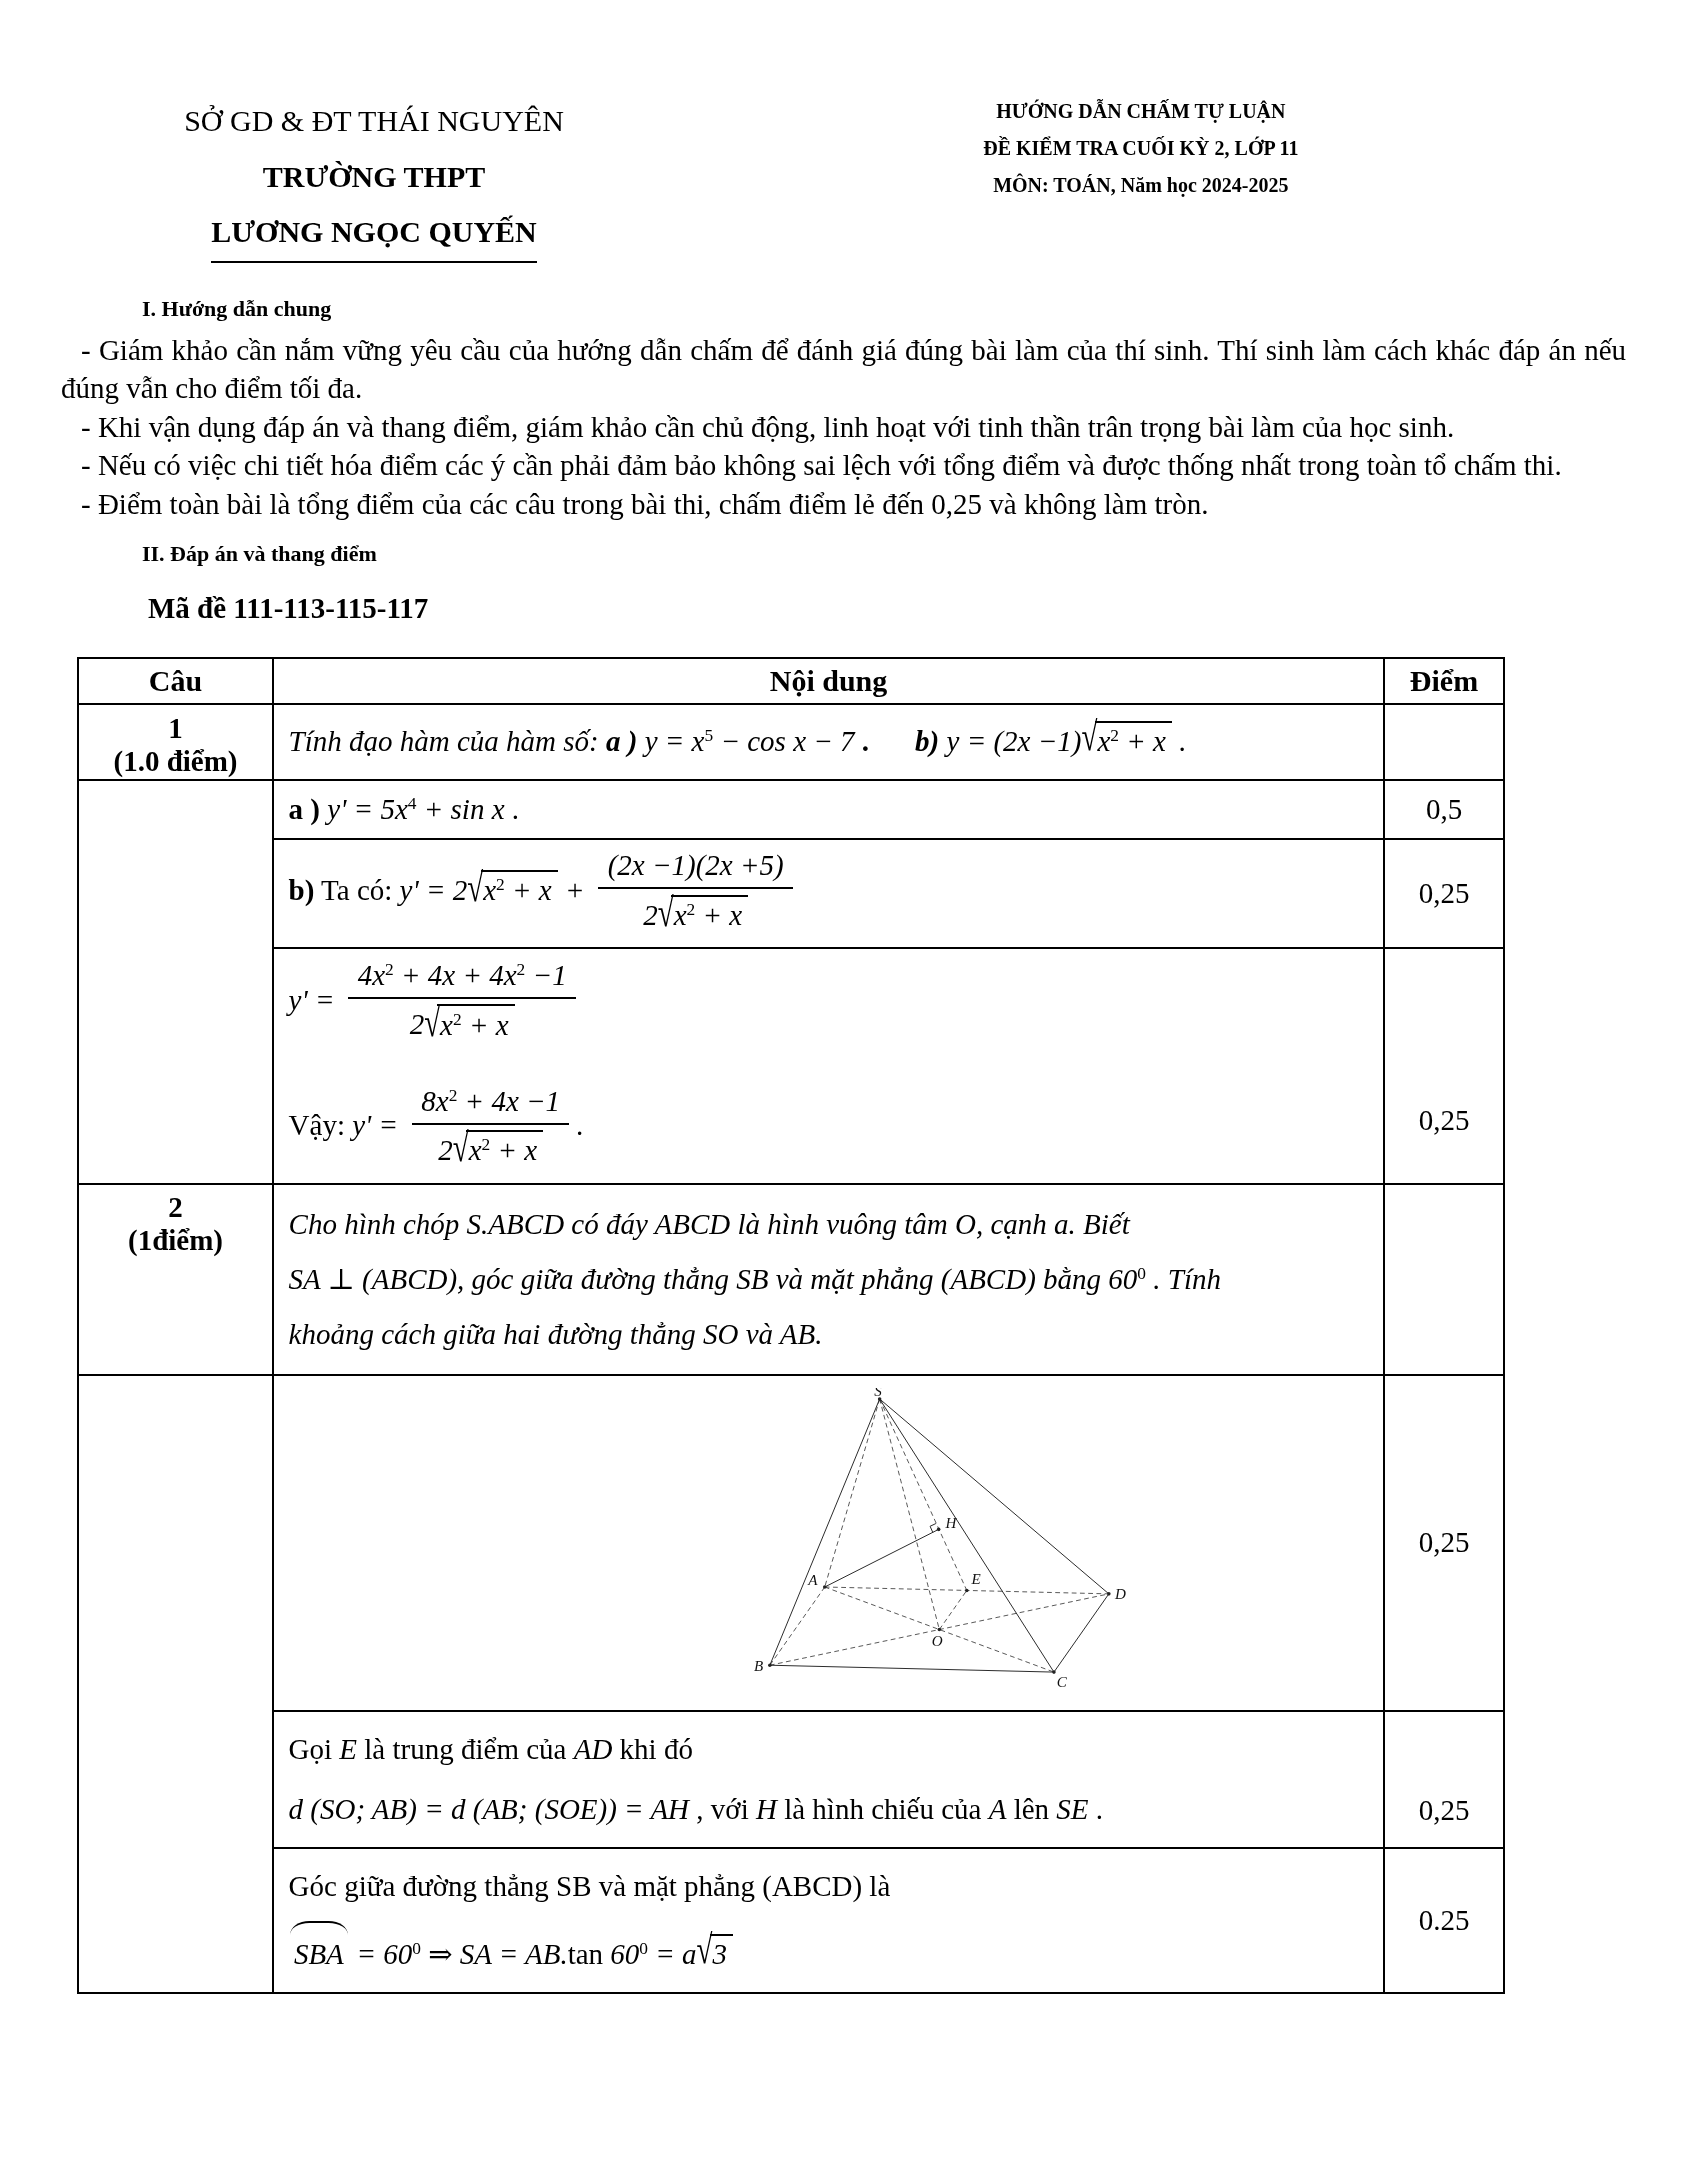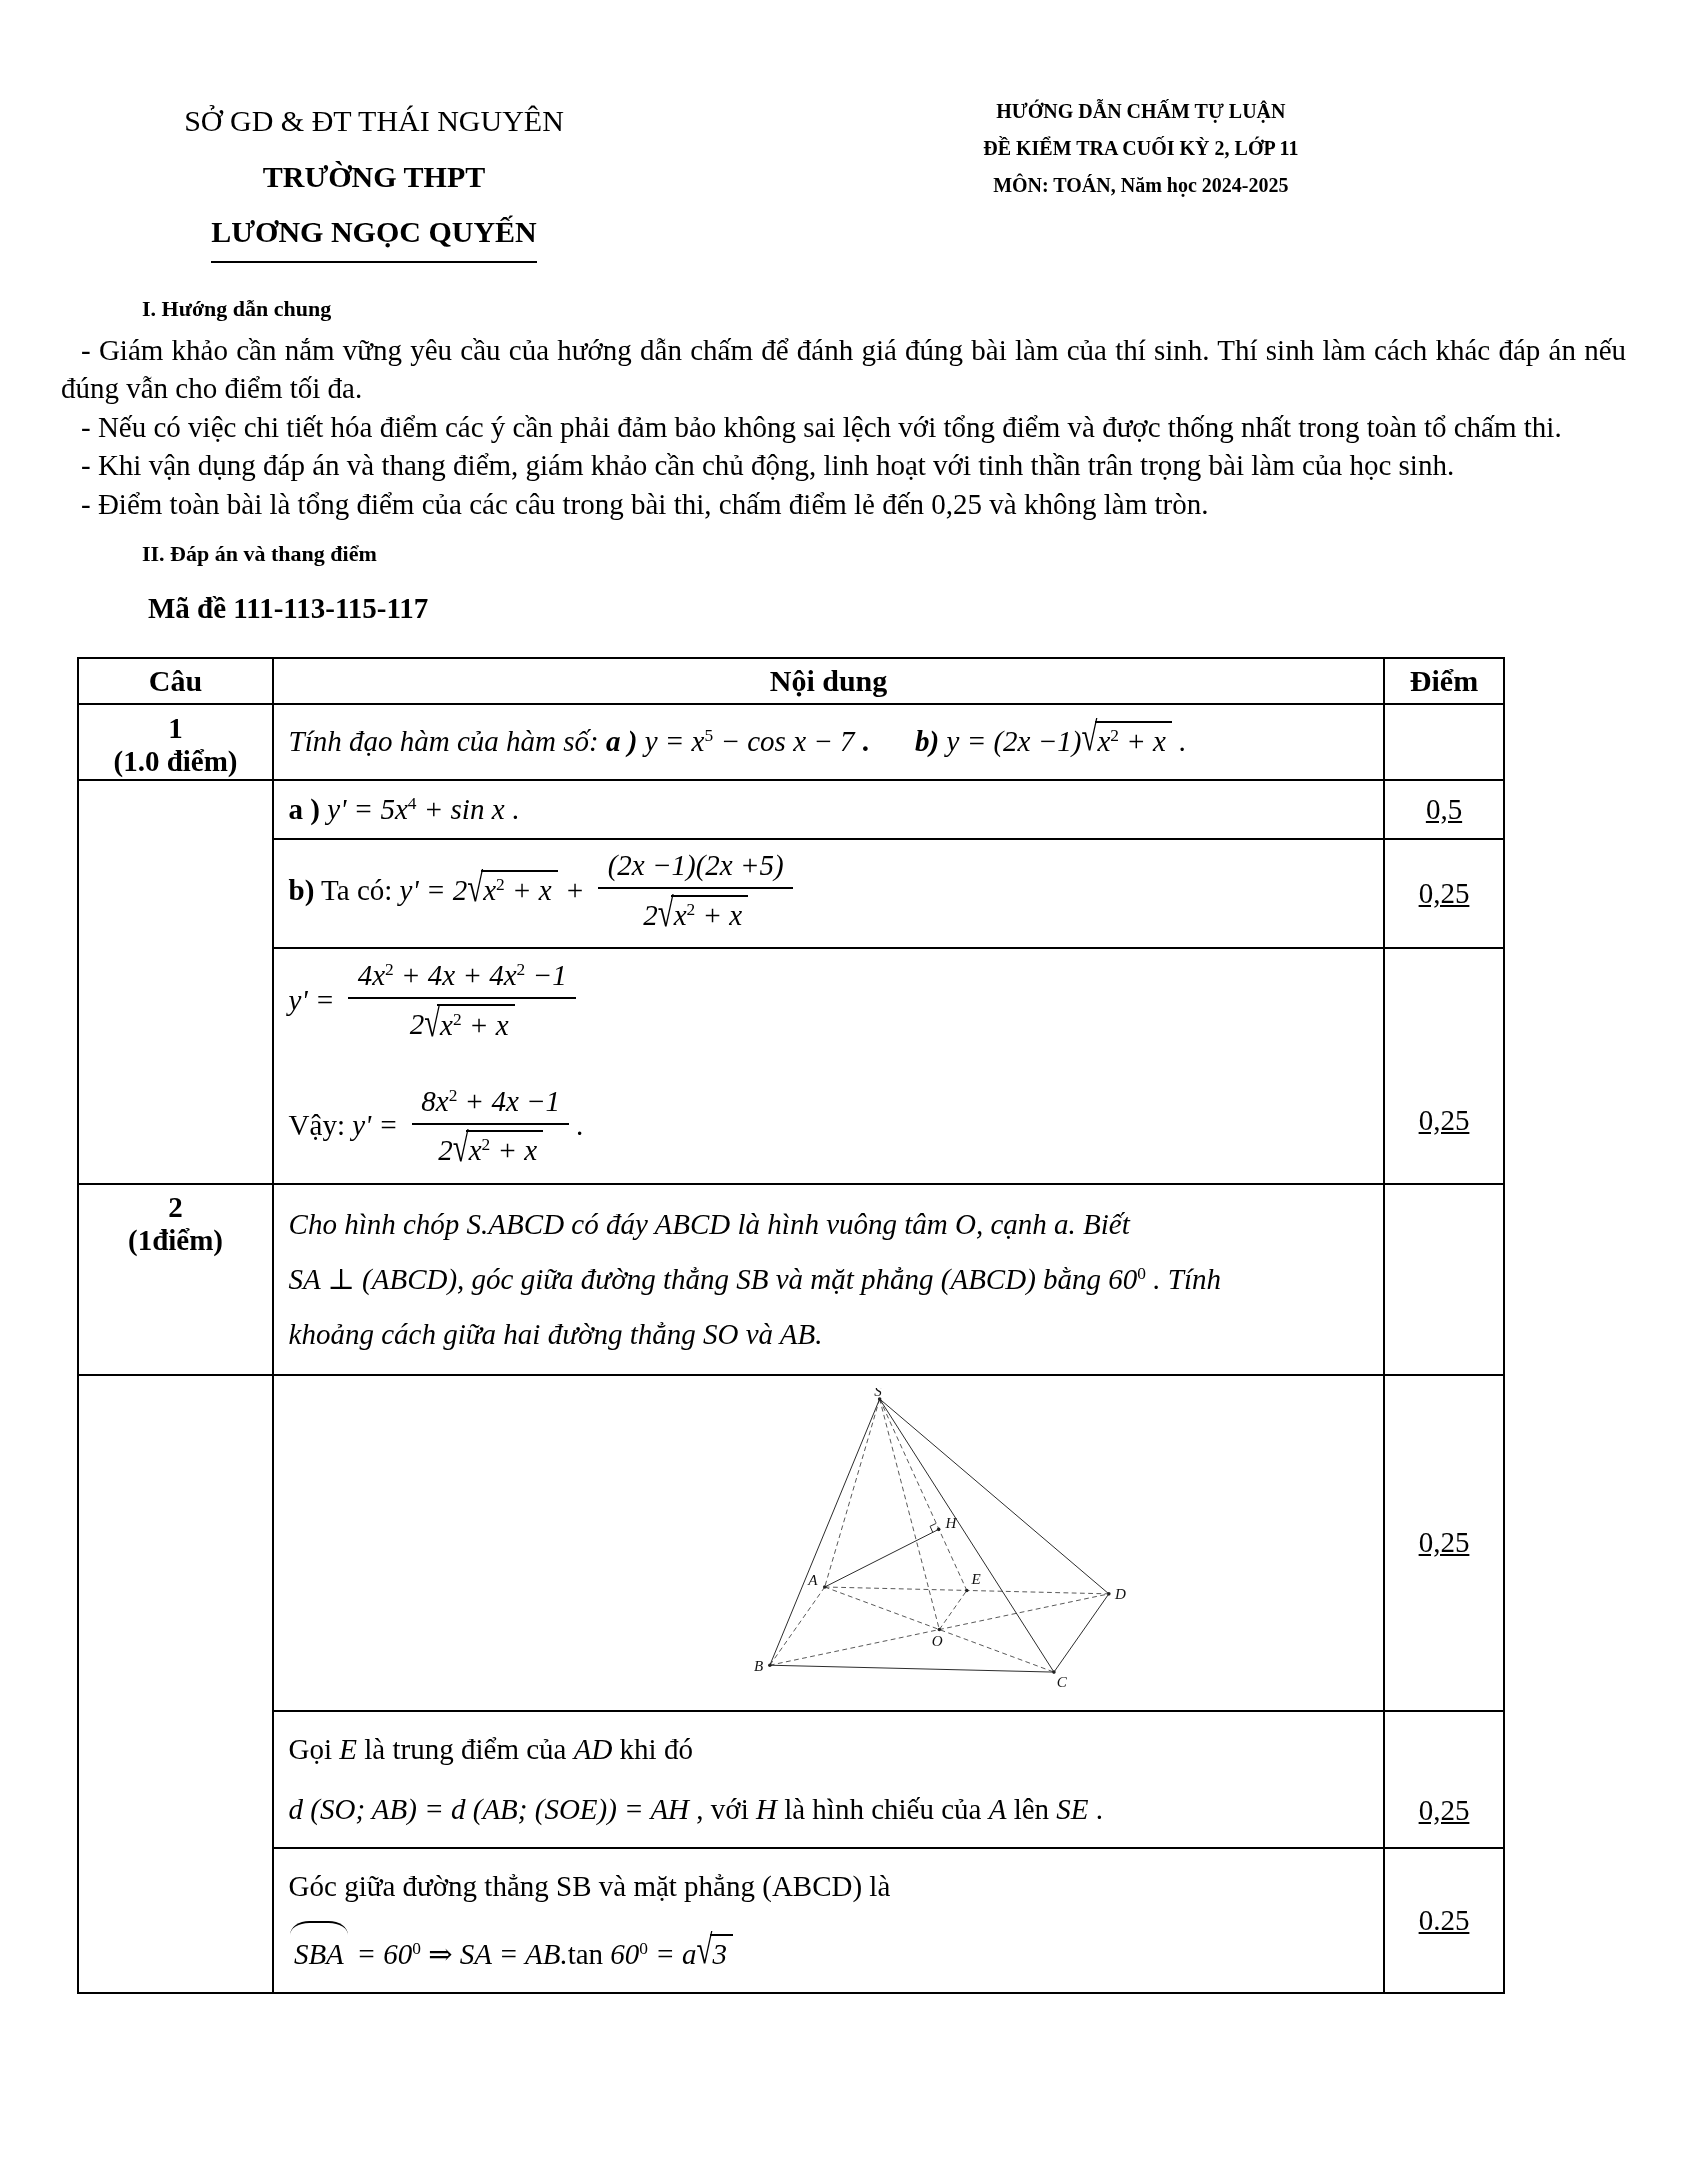--- a/index.html
+++ b/index.html
@@ -23,21 +23,21 @@
   p.guide { text-align: justify; text-indent: 20px; line-height: 1.33; }
   .ma-de { font-weight: bold; margin: 25px 0 0 87px; }
 
   
   table.ans { border-collapse: collapse; table-layout: fixed; width: 1426px; margin: 32px 0 0 16px; }
   .ans th, .ans td { border: 2px solid #000; }
   .ans th { font-weight: bold; text-align: center; padding: 5.3px 2.6px; font-size: 30px; }
   td.cau { text-align: center; vertical-align: top; padding-top: 6.6px; }
   .qnum, .qpts { font-weight: bold; }
   td.nd { padding: 12px 14.6px; vertical-align: middle; }
-  td.diem { text-align: center; vertical-align: middle; padding: 4px; text-decoration: underline; }
+  td.diem { text-align: center; vertical-align: middle; padding: 4px; }
   td.diem.v-low { vertical-align: bottom; padding-bottom: 46px; }
   td.diem.v-end { vertical-align: bottom; padding-bottom: 20px; }
   .stmt { line-height: 1.7; }
   .q2stmt { line-height: 1.9; }
   .fline + .fline { margin-top: 42px; }
   .fig-cell { padding: 9.3px 0 5.3px; }
   .fig-cell svg { display: block; margin-left: 463px; }
   .tline { line-height: 1.75; }
   .tline + .tline { margin-top: 9.3px; }
 
@@ -79,22 +79,22 @@
     </div>
     <div class="hdr-right">
       <div class="bold">HƯỚNG DẪN CHẤM TỰ LUẬN</div>
       <div class="bold">ĐỀ KIỂM TRA CUỐI KỲ 2, LỚP 11</div>
       <div class="bold">MÔN: TOÁN, Năm học 2024-2025</div>
     </div>
   </div>
 
   <div class="sec-title">I. Hướng dẫn chung</div>
   <p class="guide">- Giám khảo cần nắm vững yêu cầu của hướng dẫn chấm để đánh giá đúng bài làm của thí sinh. Thí sinh làm cách khác đáp án nếu đúng vẫn cho điểm tối đa.</p>
+  <p class="guide">- Khi vận dụng đáp án và thang điểm, giám khảo cần chủ động, linh hoạt với tinh thần trân trọng bài làm của học sinh.</p>
   <p class="guide">- Nếu có việc chi tiết hóa điểm các ý cần phải đảm bảo không sai lệch với tổng điểm và được thống nhất trong toàn tổ chấm thi.</p>
-  <p class="guide">- Khi vận dụng đáp án và thang điểm, giám khảo cần chủ động, linh hoạt với tinh thần trân trọng bài làm của học sinh.</p>
   <p class="guide">- Điểm toàn bài là tổng điểm của các câu trong bài thi, chấm điểm lẻ đến 0,25 và không làm tròn.</p>
 
   <div class="sec-title">II. Đáp án và thang điểm</div>
   <div class="ma-de">Mã đề 111-113-115-117</div>
 
   <table class="ans">
     <colgroup>
       <col style="width:195px">
       <col style="width:1111px">
       <col style="width:120px">

